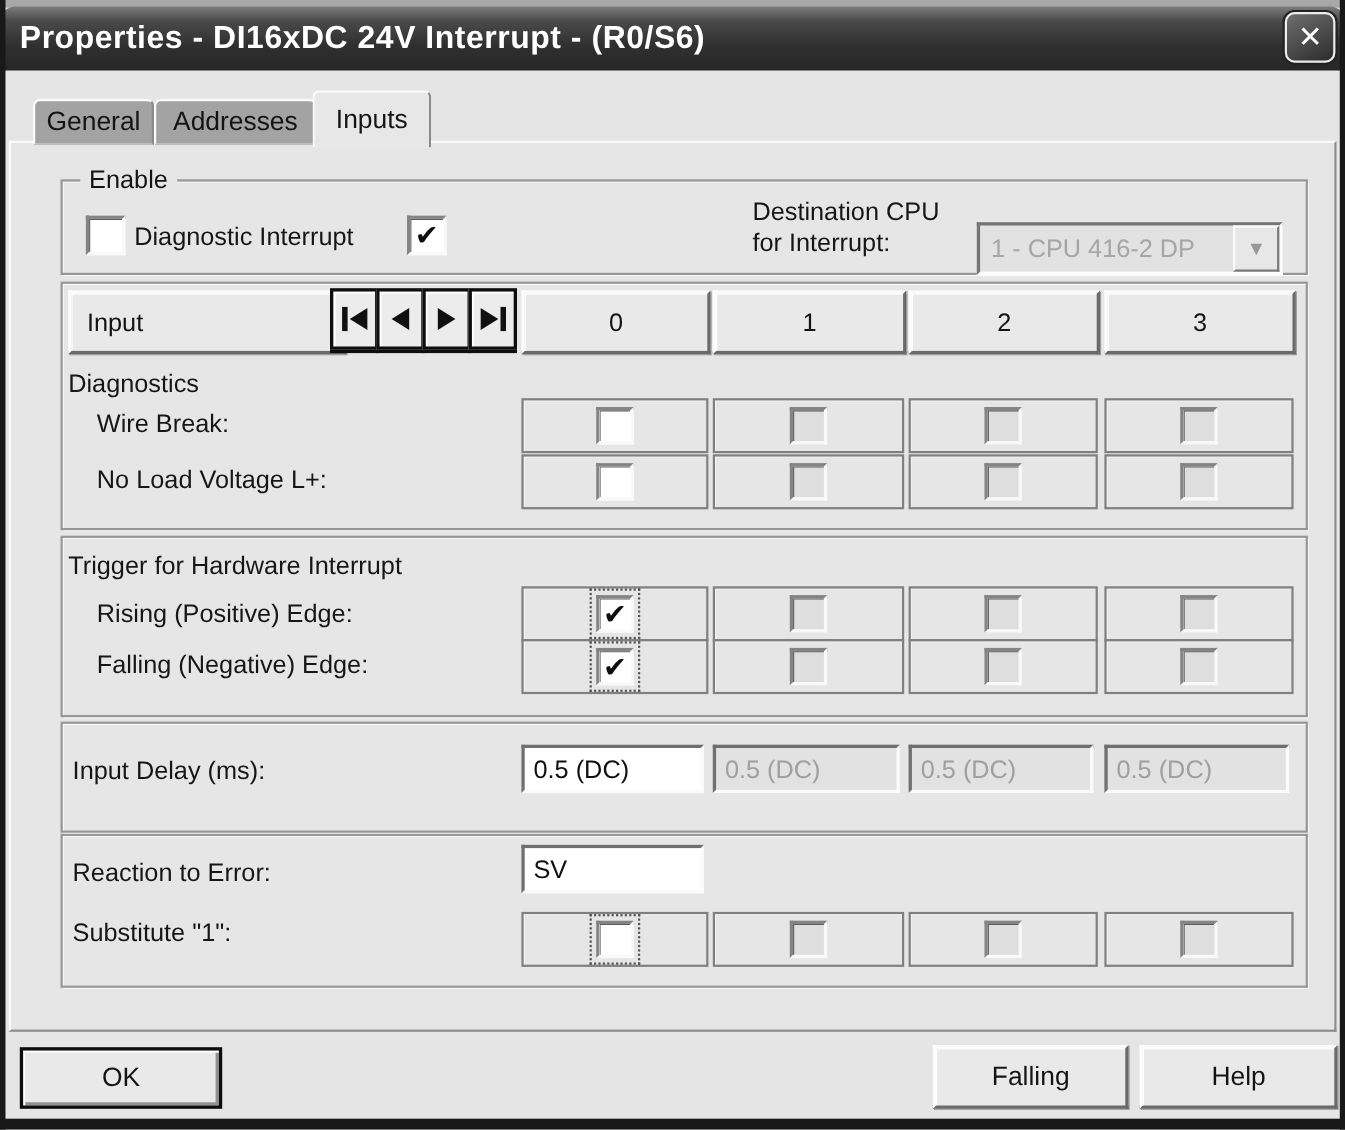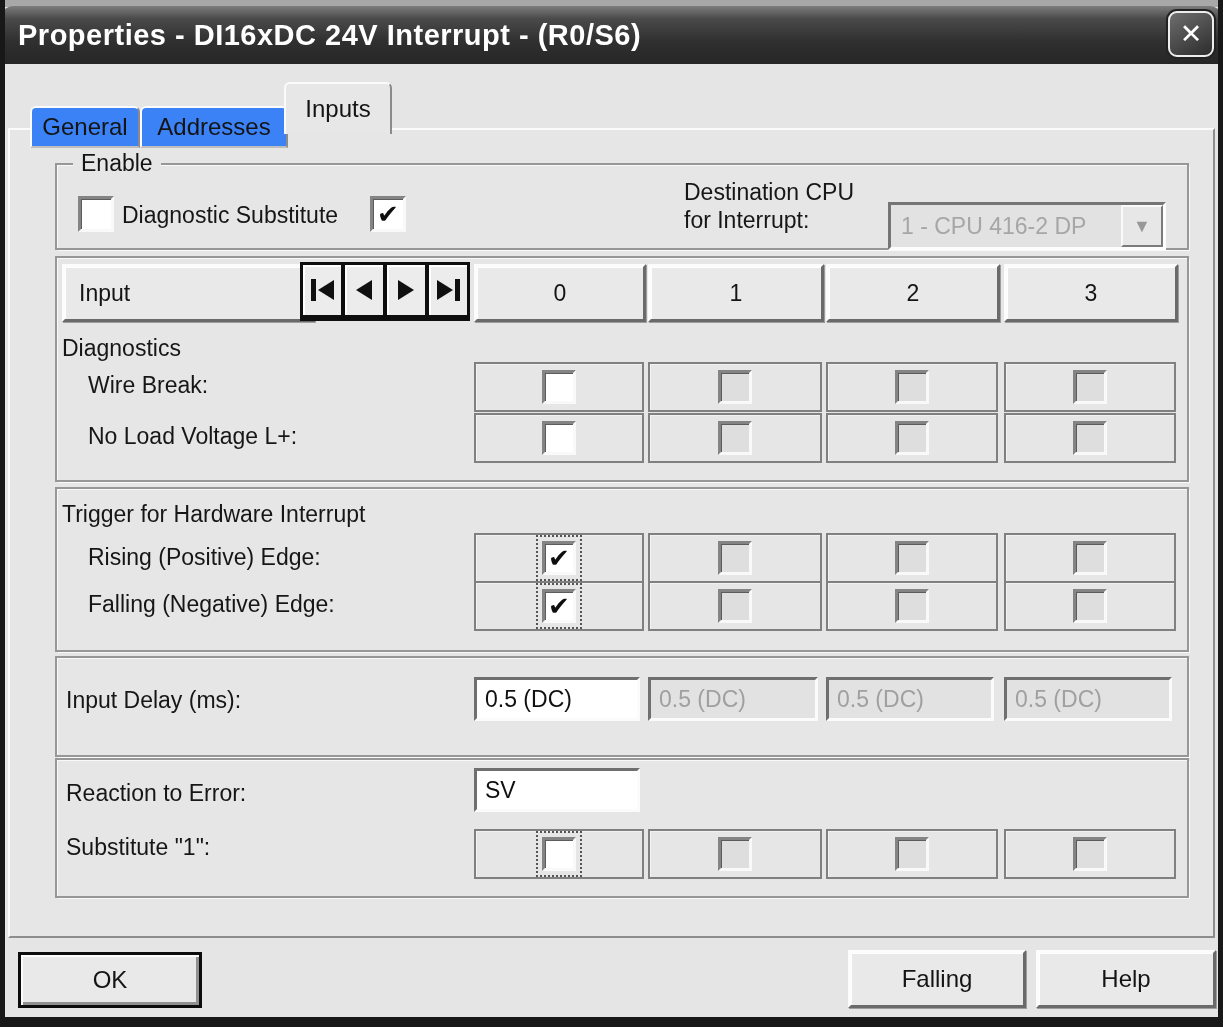--- a/index.html
+++ b/index.html
@@ -20,21 +20,21 @@
   .close-btn{
     position:absolute;right:9px;top:11px;width:42px;height:42px;
     background:linear-gradient(150deg,#6e6e6e,#2c2c2c);
     border:2px solid #ededed;border-radius:9px;box-shadow:0 0 0 2px #222;
     color:#fff;font-size:27px;font-weight:bold;
     display:flex;align-items:center;justify-content:center;cursor:pointer;
   }
   .frame{position:absolute;inset:0;border-left:5px solid #181818;border-right:5px solid #181818;
     border-bottom:10px solid #181818;pointer-events:none;z-index:90;}
   .tab{
-    position:absolute;top:106px;height:38px;background:#3b82f6;z-index:5;
+    position:absolute;top:90px;height:38px;background:#a3a3a3;z-index:5;
     border:2px solid;border-color:#fbfbfb #8b8b8b #bdbdbd #fbfbfb;
     border-radius:6px 6px 0 0;display:flex;align-items:center;justify-content:center;
     font-size:24px;cursor:pointer;
   }
   .tab.active{top:82px;height:50px;border-bottom:none;background:#e7e7e7;z-index:12;}
   .panel{
     position:absolute;left:8px;right:8px;top:128px;bottom:89px;background:#e6e6e6;z-index:4;
     border:2px solid;border-color:#fbfbfb #8d8d8d #8d8d8d #fbfbfb;
   }
   .zmain{position:absolute;inset:0;z-index:10;}
@@ -129,21 +129,21 @@
 </div>
 
 <div class="panel"></div>
 
 <div class="zmain">
 
   <div class="etchbox" style="left:55px;top:163px;width:1130px;height:83px;">
     <span class="legend">Enable</span>
   </div>
   <span class="cb big" style="position:absolute;left:78px;top:196px;"></span>
-  <span class="lbl" style="left:122px;top:202px;">Diagnostic Substitute</span>
+  <span class="lbl" style="left:122px;top:202px;">Diagnostic Interrupt</span>
   <span class="cb big" style="position:absolute;left:370px;top:196px;">
       <span>✔</span>
     </span>
   <div class="lbl lbl2" style="left:684px;top:178px;">
     <div>Destination CPU</div>
     <div>for Interrupt:</div>
   </div>
   <div class="combo">
     <span>1 - CPU 416-2 DP</span>
     <span class="combo-btn">

